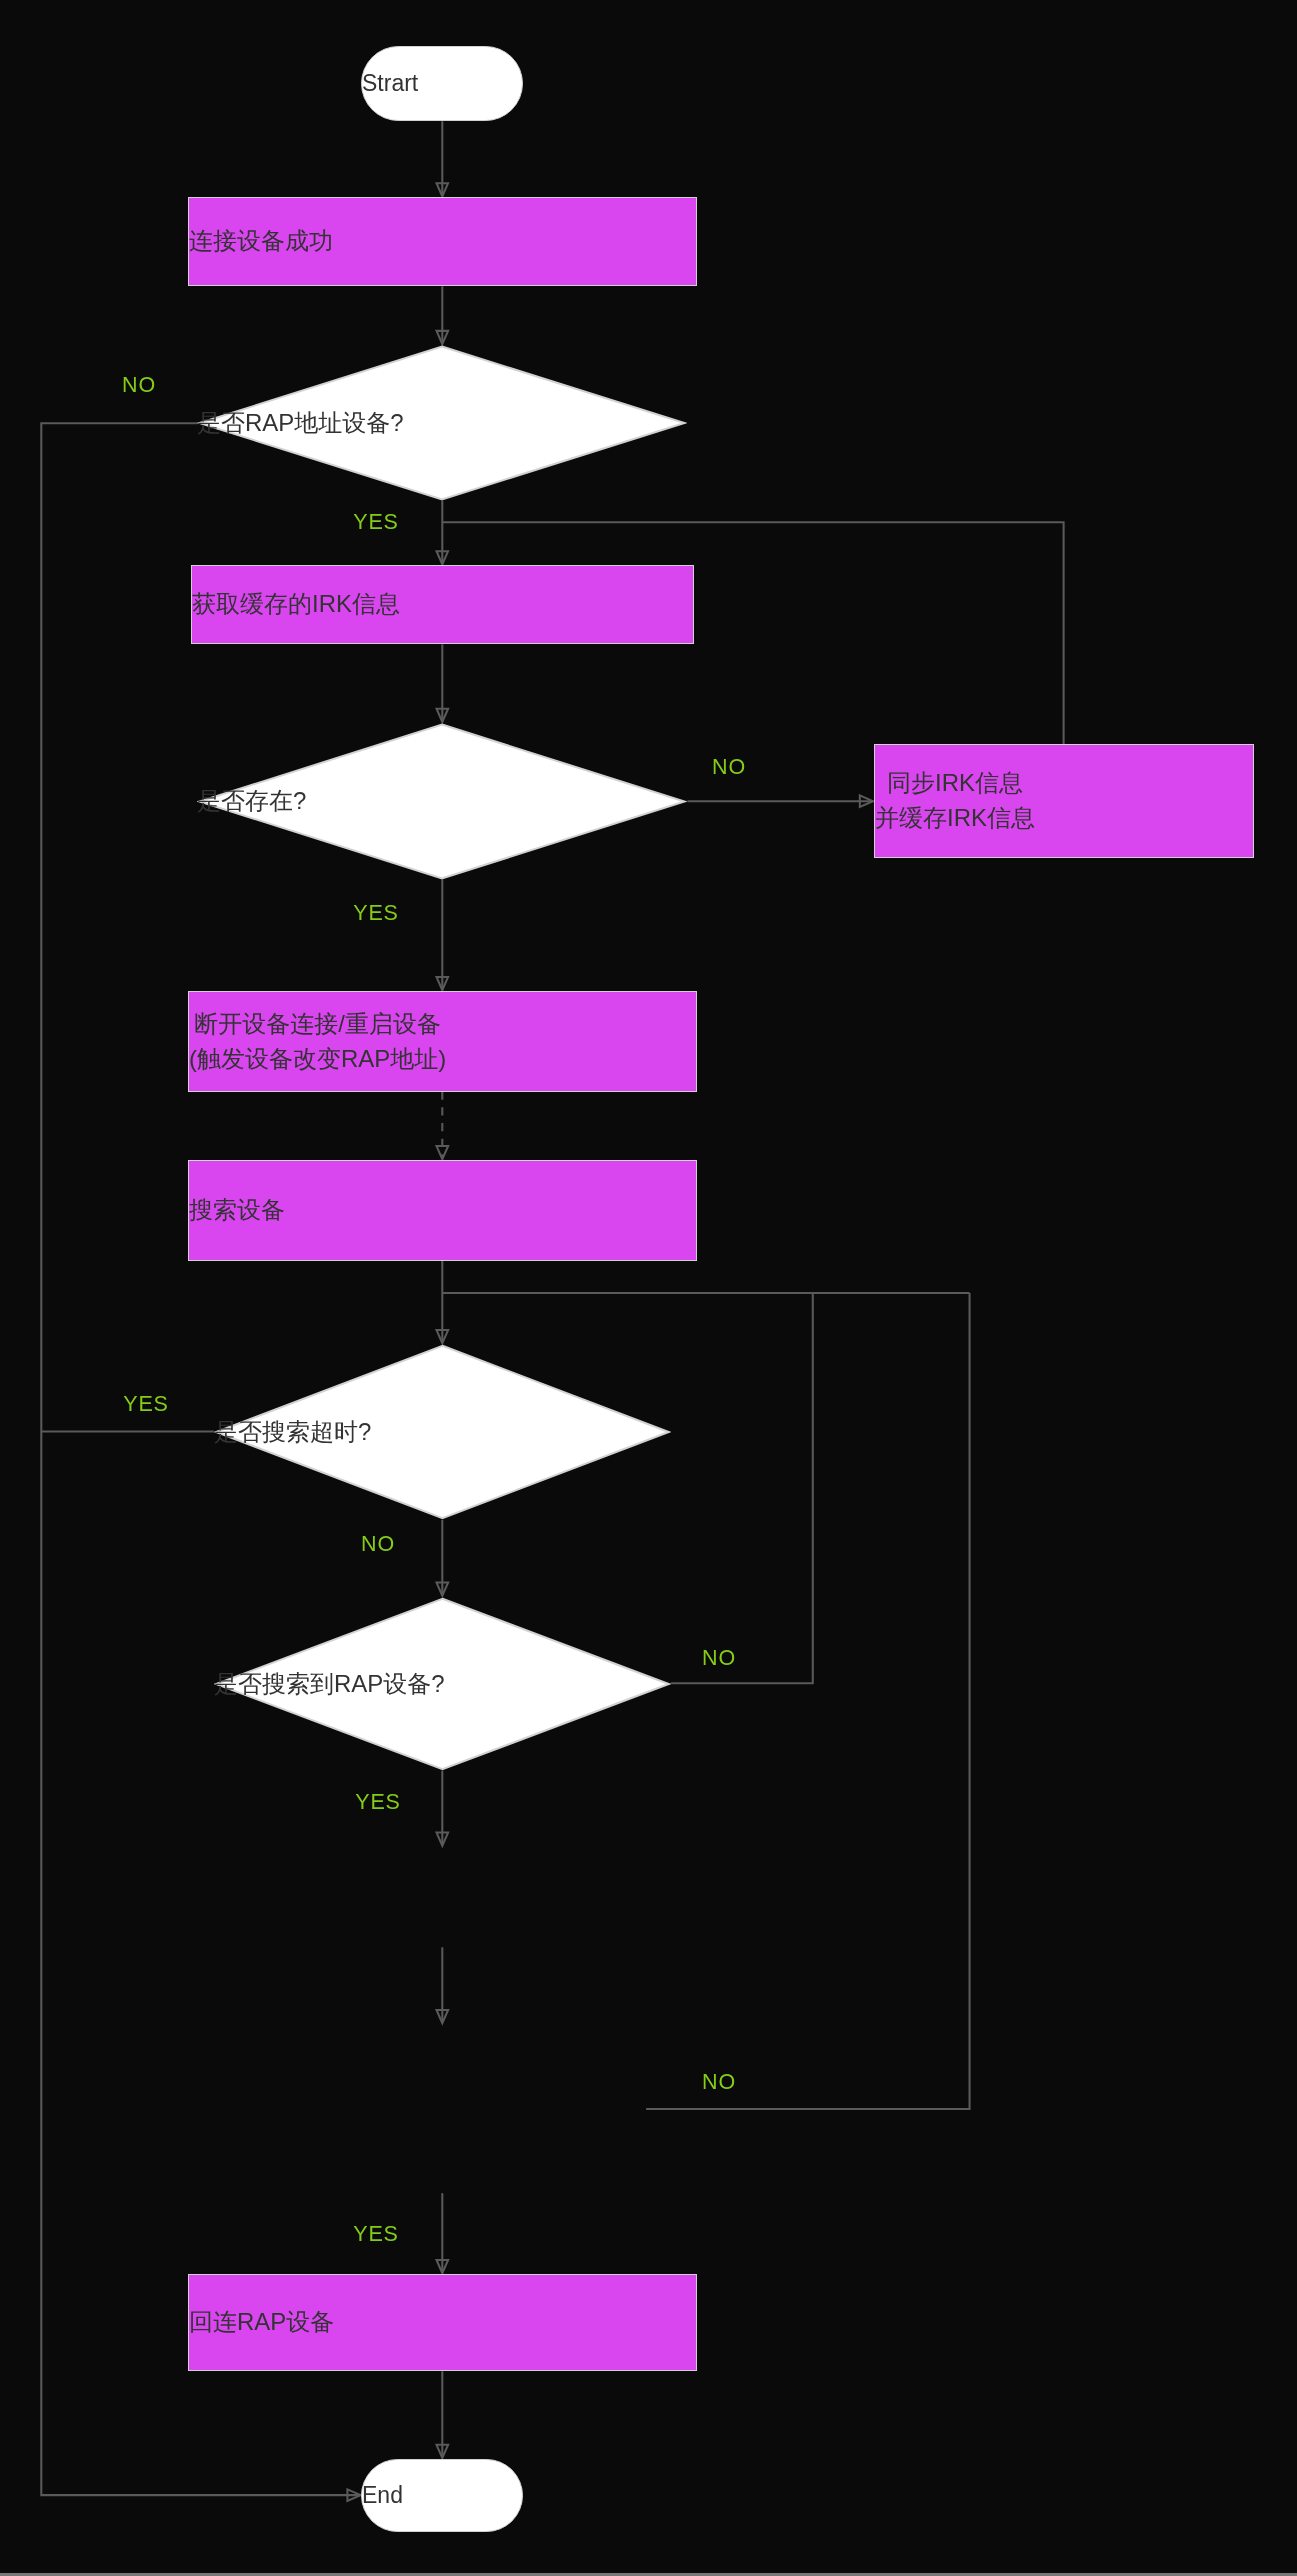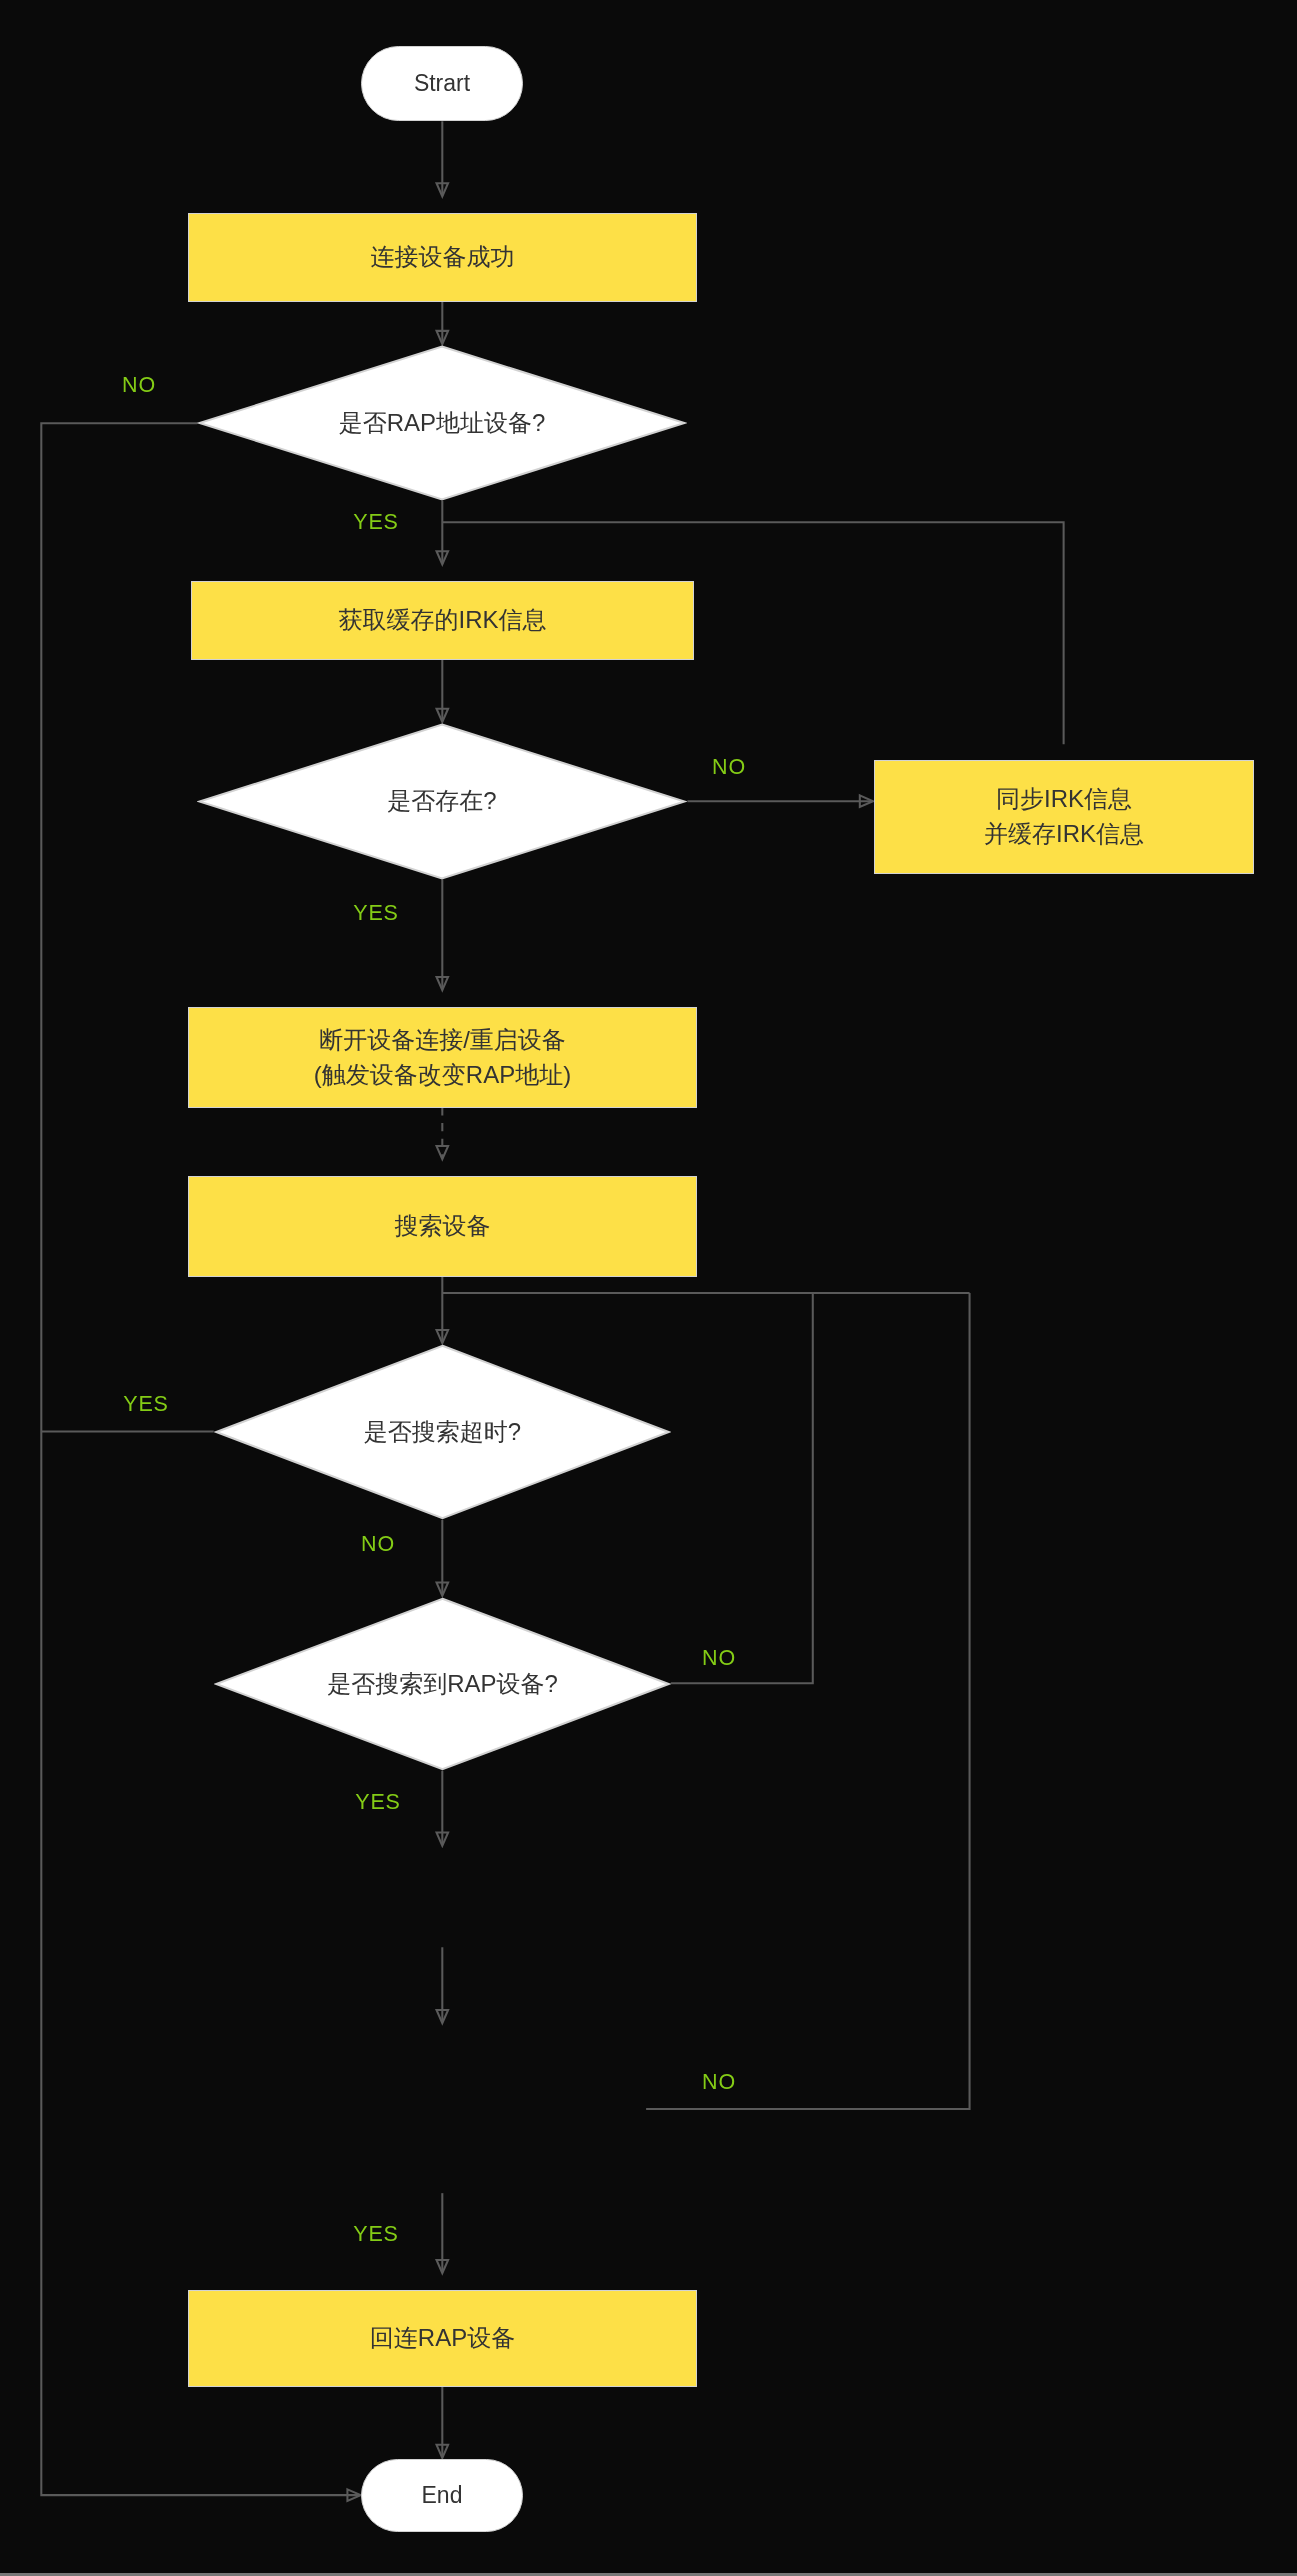--- a/index.html
+++ b/index.html
@@ -16,31 +16,30 @@
   .edges path {
     fill: none;
     stroke: #5a5a5a;
     stroke-width: 2.5px;
   }
   .edges path.dashed { stroke-dasharray: 10 9; }
   .node {
     position: absolute;
     display: flex;
     align-items: center;
-    justify-content: center;
+    justify-content: flex-start;
     text-align: center;
     color: #333333;
     font-size: 24px;
     line-height: 1.45;
     white-space: pre-line;
   }
   .process {
-    background: #fde047;
+    background: #d946ef;
     border: 1.7px solid #d2d2d2;
-    margin-top: 16px;
   }
   .terminator {
     background: #ffffff;
     border: 1.7px solid #d2d2d2;
     border-radius: 38px;
     font-size: 23px;
   }
   .decision { background: transparent; }
   .decision .shape {
     position: absolute;

